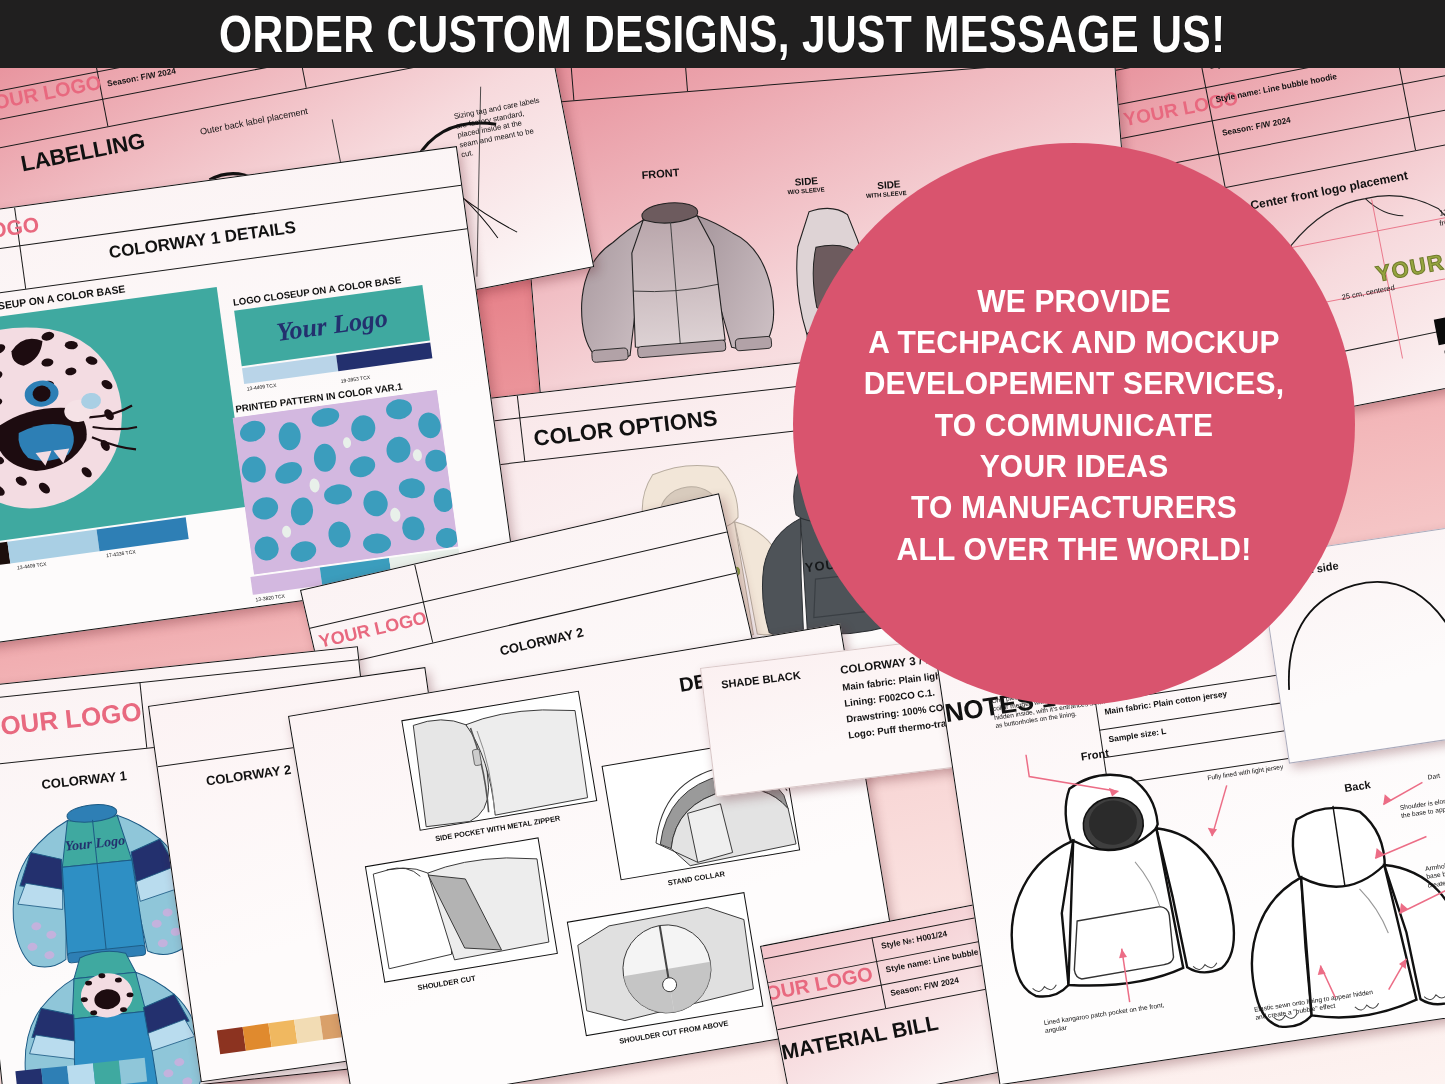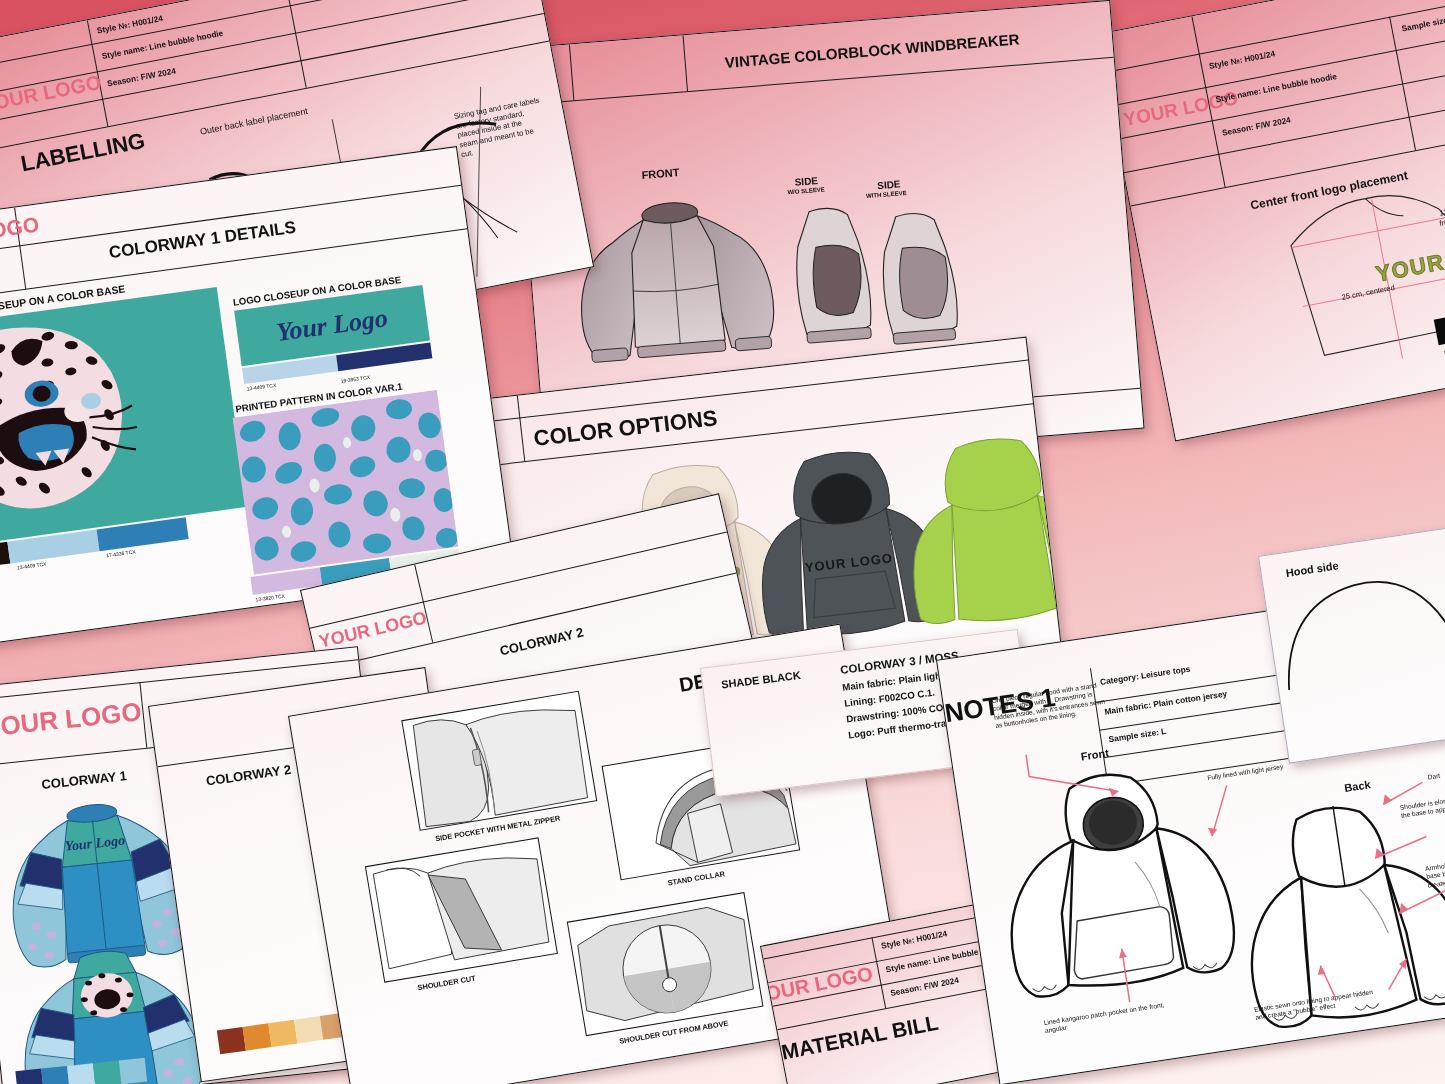--- a/index.html
+++ b/index.html
@@ -724,15 +724,27 @@
   </div>
 
   <div class="sheet" style="left:1258px; top:556px; width:260px; height:210px; transform: rotate(-8.5deg); transform-origin: top left; background:#fdfbfb; border-color:#aab;">
     <div class="sheet-overlay-tint tint-faint"></div>
     <div class="lbl lbl-b" style="left:24px; top:14px; font-size:11px;">Hood side</div>
     <svg class="flat" style="left:4px; top:30px;" width="200" height="110" viewBox="0 0 200 110">
       <path d="M6 106 Q14 22 86 12 Q160 4 186 104" fill="none" stroke="#111" stroke-width="1.8"></path>
     </svg>
   </div>
 
-
+  <div id="promo-circle">
+    <div class="promo-text">WE PROVIDE
+A TECHPACK  AND MOCKUP
+DEVELOPEMENT SERVICES,
+TO COMMUNICATE
+YOUR IDEAS
+TO MANUFACTURERS
+ALL OVER THE WORLD!</div>
+  </div>
+
+  <div id="header-banner">
+    <div class="hdr-text">ORDER CUSTOM DESIGNS, JUST MESSAGE US!</div>
+  </div>
 
 </div>
 
 </body></html>

